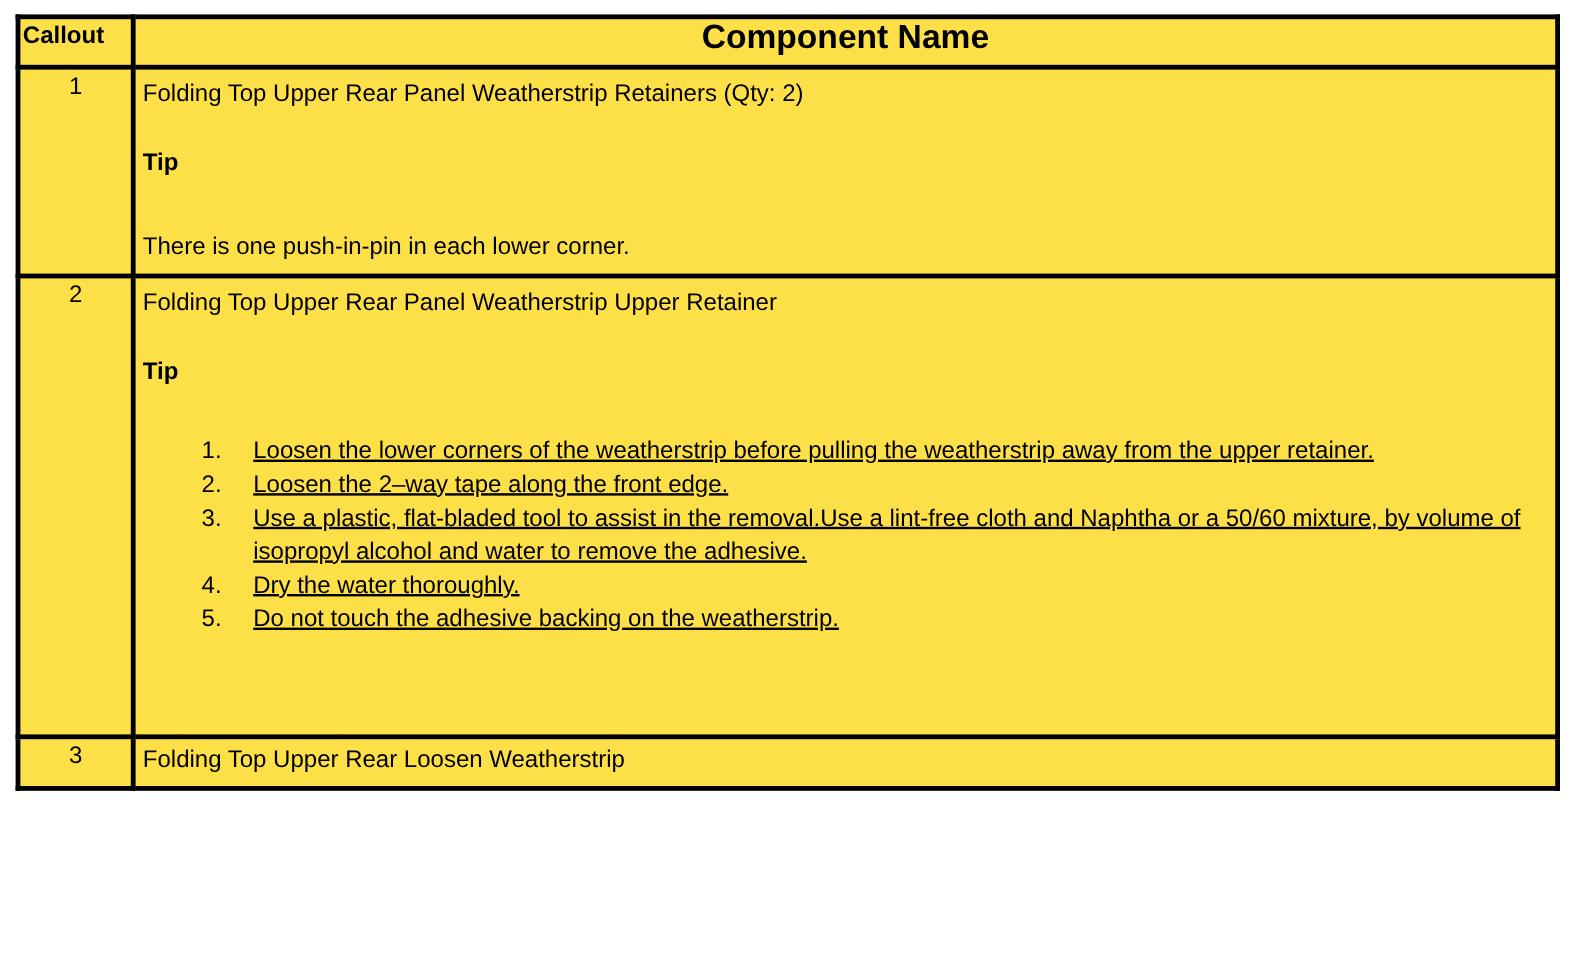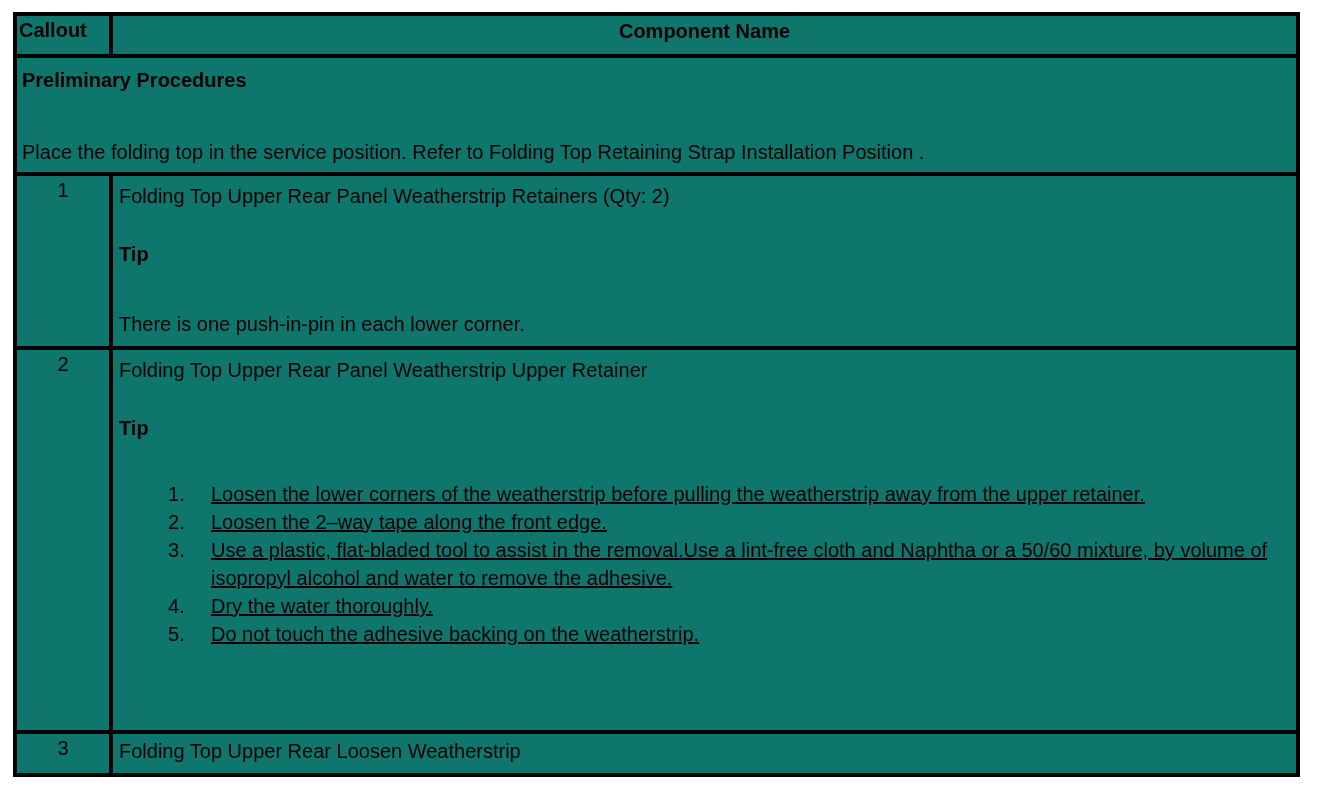--- a/index.html
+++ b/index.html
@@ -24,38 +24,38 @@
     left: 13px;
     top: 12px;
     width: 1287px;
     border-collapse: collapse;
     table-layout: fixed;
   }
   table.component-table th,
   table.component-table td {
     border: 4px solid #000000;
     vertical-align: top;
-    background: #0f766e;
+    background: #fde047;
   }
   col.col-callout { width: 96px; }
 
   
   tr.header-row { height: 42px; }
   th.callout-th {
     font-weight: bold;
     text-align: left;
     padding: 0 2px;
     vertical-align: middle;
     font-size: 20px;
   }
   th.component-th {
     font-weight: bold;
     text-align: center;
     vertical-align: middle;
-    font-size: 20px;
+    font-size: 28px;
   }
 
   
   tr.prelim-row { height: 112px; }
   td.prelim-cell { padding: 0 8px 6px 5px; }
   p.prelim-title {
     margin: 8px 0 0 0;
     font-weight: bold;
   }
   p.prelim-text { margin: 44px 0 0 0; }
@@ -108,26 +108,20 @@
       <col class="col-callout">
       <col class="col-component">
     </colgroup>
     <thead>
       <tr class="header-row">
         <th class="callout-th">Callout</th>
         <th class="component-th">Component Name</th>
       </tr>
     </thead>
     <tbody>
-      <tr class="prelim-row">
-        <td class="prelim-cell" colspan="2">
-          <p class="prelim-title">Preliminary Procedures</p>
-          <p class="prelim-text">Place the folding top in the service position. Refer to Folding Top Retaining Strap Installation Position .</p>
-        </td>
-      </tr>
 
       <tr class="body-row-1">
         <td class="callout-cell">1</td>
         <td class="component-cell">
           <p class="comp-title">Folding Top Upper Rear Panel Weatherstrip Retainers (Qty: 2)</p>
           <p class="tip-label">Tip</p>
           <p class="tip-text">There is one push-in-pin in each lower corner.</p>
         </td>
       </tr>
 

